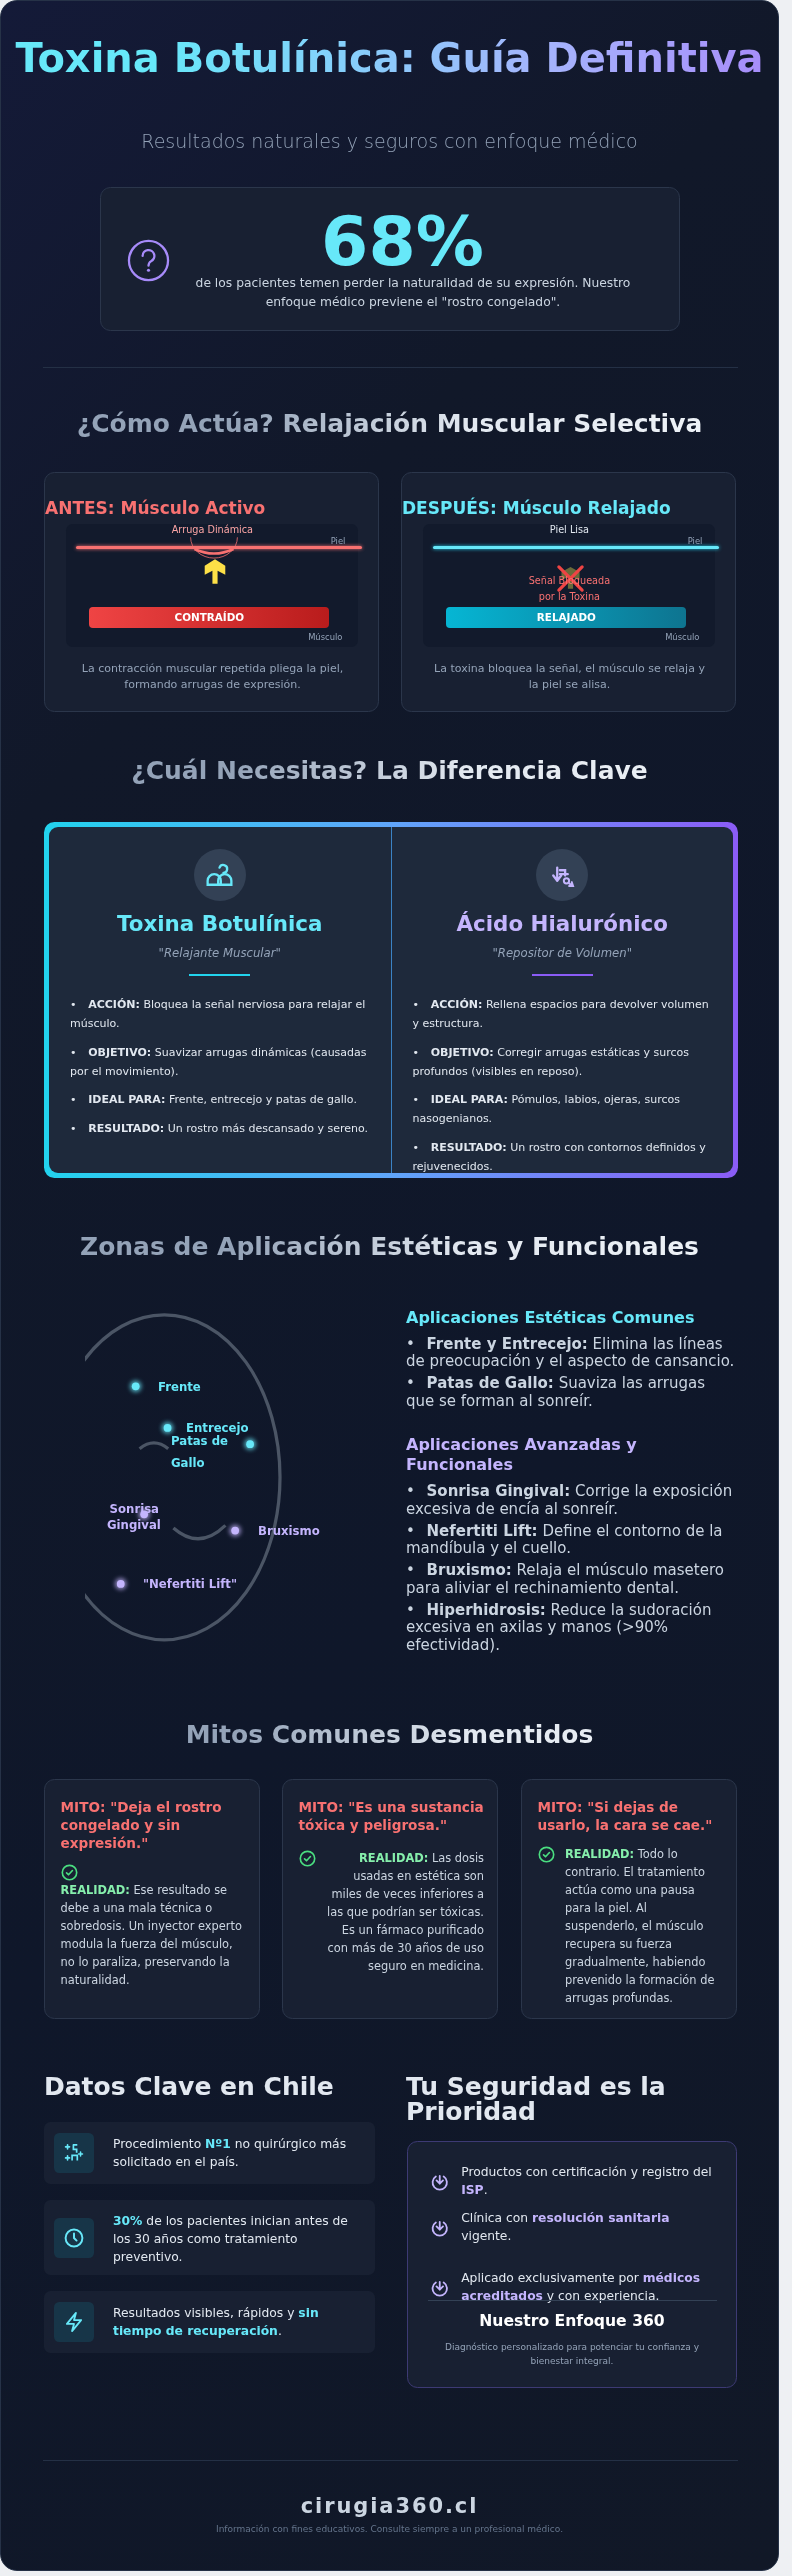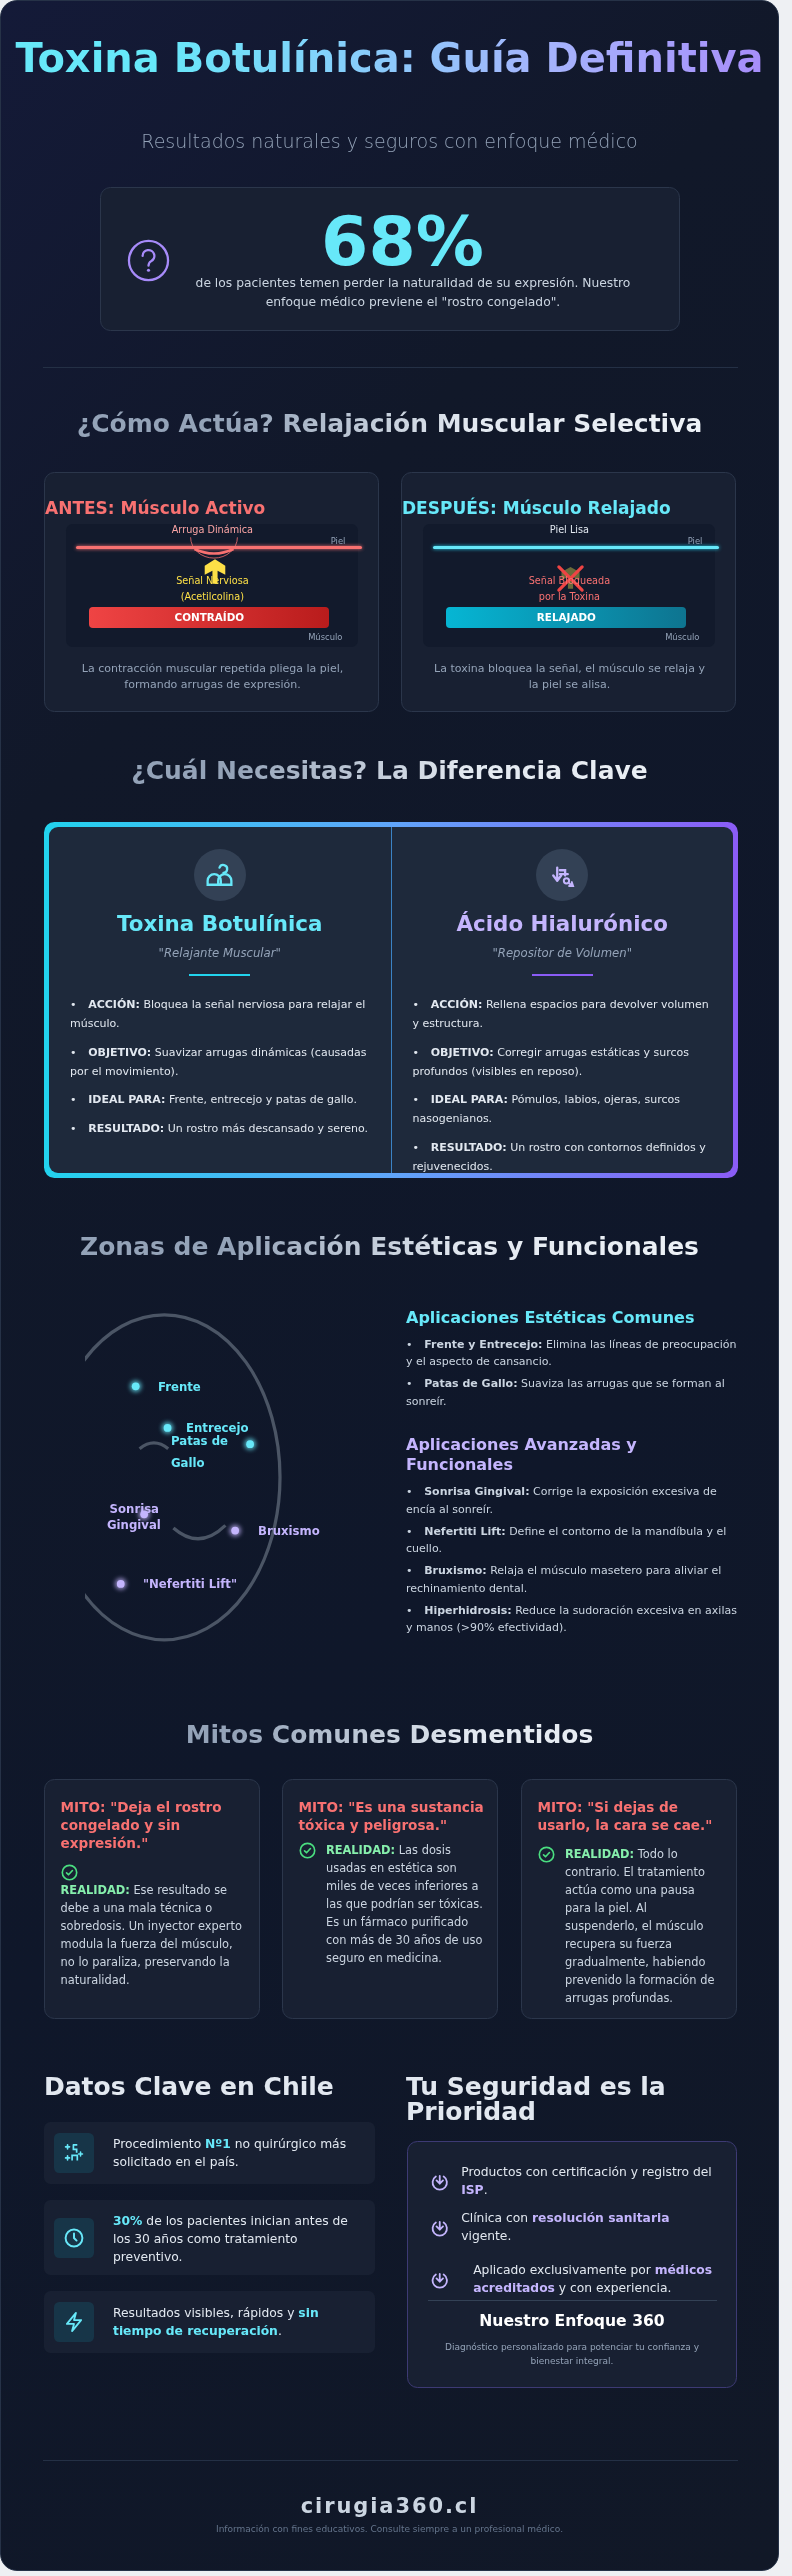--- a/index.html
+++ b/index.html
@@ -52,21 +52,21 @@
   .cmp-rule { position: absolute; top: 147px; left: 50%; margin-left: -30.5px; width: 61px; height: 1.9px; }
   .cmp-list { position: absolute; top: 168px; left: 21px; right: 18px; list-style: none; }
   .cmp-list li { font-size: 11px; line-height: 19px; color: #e2e8f0; margin-bottom: 9.7px; }
   .cmp-list li::before { content: "•"; margin-right: 11.7px; }
   .cmp-list b { font-weight: bold; }
   .face-wrap { position: absolute; top: 1293px; left: 84px; width: 247px; height: 377px; }
   .face-label { position: absolute; font-size: 11.7px; font-weight: bold; }
   .zones { position: absolute; top: 1307px; left: 405px; width: 331px; }
   .zones h3 { font-size: 16px; font-weight: bold; line-height: 20px; margin-bottom: 7.8px; }
   .zones ul { list-style: none; margin-bottom: 25px; }
-  .zones li { font-size: 11px; line-height: 17.5px; color: #cbd5e1; margin-bottom: 4.5px; }
+  .zones li { font-size: 15px; line-height: 17.5px; color: #cbd5e1; margin-bottom: 4.5px; }
   .zones li::before { content: "•"; margin-right: 11.7px; }
   .zones b { color: #cbd5e1; }
   .myth { position: absolute; top: 1778px; width: 216px; height: 240px; background: #182032; border: 0.6px solid #2b364b; border-radius: 10.4px; }
   .myth-title { position: absolute; top: 18px; left: 15.6px; right: 13px; font-size: 13.6px; font-weight: bold; line-height: 18px; color: #f87171; }
   .myth-body { position: absolute; left: 15.6px; right: 13px; display: flex; }
   .myth-check { width: 17px; height: 17px; flex: none; margin-right: 10.4px; margin-top: 1.3px; }
   .myth-text { font-size: 11.4px; line-height: 18px; color: #cbd5e1; }
   .myth-text b { color: #86efac; }
   .h2-left { position: absolute; font-size: 25px; font-weight: bold; color: #e2e8f0; line-height: 25px; }
   .fact { position: absolute; left: 43px; width: 331px; background: #182032; border-radius: 6.5px; }
@@ -109,24 +109,20 @@
       <div class="diag-label-top" style="color:#fca5a5;">Arruga Dinámica</div>
       <div class="skin-line" style="background:#f87171; box-shadow:0 0 3.9px #f87171;"></div>
       <svg style="position:absolute; left:122px; top:11.7px;" width="52" height="23.4" viewBox="0 0 80 36">
         <path d="M4 2 A36 32 0 0 0 76 2" fill="none" stroke="#f87171" stroke-width="1.2"></path>
         <path d="M10 20 Q40 34 70 20" fill="none" stroke="#f87171" stroke-width="4"></path>
       </svg>
       <span class="piel-lbl">Piel</span>
       <svg style="position:absolute; left:136px; top:34px;" width="26" height="27" viewBox="0 0 40 42">
         <path d="M20 2 L36 12 L36 26 L24 20 L24 40 L16 40 L16 20 L4 26 L4 12 Z" fill="#fde047"></path>
       </svg>
-      <div class="signal-txt" style="color:#fde047;">
-        <div>Señal Nerviosa</div>
-        <div>(Acetilcolina)</div>
-      </div>
       <div class="muscle-bar" style="background:linear-gradient(90deg,#ef4444,#b91c1c);">CONTRAÍDO</div>
       <span class="musc-lbl">Músculo</span>
     </div>
     <p class="ba-caption">La contracción muscular repetida pliega la piel, formando arrugas de expresión.</p>
   </div>
 
   <div class="ba-card" style="left:400px;">
     <div class="ba-title" style="color:#67e8f9;">DESPUÉS: Músculo Relajado</div>
     <div class="ba-diagram">
       <div class="diag-label-top" style="color:#e2e8f0;">Piel Lisa</div>
@@ -430,21 +426,21 @@
     <div class="myth-body" style="top:83px;flex-direction:column;">
       <svg class="myth-check" viewBox="0 0 26 26">
           <circle cx="13" cy="13" r="11" fill="none" stroke="#4ade80" stroke-width="2.5"></circle>
           <path d="M8.5 13.5 L11.5 16.5 L17.5 10" fill="none" stroke="#4ade80" stroke-width="2.5" stroke-linecap="round" stroke-linejoin="round"></path>
         </svg>
       <div class="myth-text"><b>REALIDAD:</b> <span>Ese resultado se debe a una mala técnica o sobredosis. Un inyector experto modula la fuerza del músculo, no lo paraliza, preservando la naturalidad.</span></div>
     </div>
   </div>
   <div class="myth" style="left:281px;">
     <div class="myth-title">MITO: "Es una sustancia tóxica y peligrosa."</div>
-    <div class="myth-body" style="top:61px;">
+    <div class="myth-body" style="top:69px;text-align:right;">
       <svg class="myth-check" viewBox="0 0 26 26">
           <circle cx="13" cy="13" r="11" fill="none" stroke="#4ade80" stroke-width="2.5"></circle>
           <path d="M8.5 13.5 L11.5 16.5 L17.5 10" fill="none" stroke="#4ade80" stroke-width="2.5" stroke-linecap="round" stroke-linejoin="round"></path>
         </svg>
       <div class="myth-text"><b>REALIDAD:</b> <span>Las dosis usadas en estética son miles de veces inferiores a las que podrían ser tóxicas. Es un fármaco purificado con más de 30 años de uso seguro en medicina.</span></div>
     </div>
   </div>
   <div class="myth" style="left:520px;">
     <div class="myth-title">MITO: "Si dejas de usarlo, la cara se cae."</div>
     <div class="myth-body" style="top:65px;">
@@ -497,21 +493,21 @@
         </svg>
       <div class="safe-text"><span>Productos con certificación y registro del </span><b>ISP</b><span>.</span></div>
     </div>
     <div class="safe-item" style="top:68px;">
       <svg class="safe-icon" viewBox="0 0 30 30">
           <path d="M9 7 A11 11 0 1 0 21 7" fill="none" stroke="#c4b5fd" stroke-width="2.8" stroke-linecap="round"></path>
           <path d="M15 6 V18 M10 13 L15 18 L20 13" fill="none" stroke="#c4b5fd" stroke-width="2.8" stroke-linecap="round" stroke-linejoin="round"></path>
         </svg>
       <div class="safe-text"><span>Clínica con </span><b>resolución sanitaria</b><span> vigente.</span></div>
     </div>
-    <div class="safe-item" style="top:120px;gap:12px;">
+    <div class="safe-item" style="top:128px;">
       <svg class="safe-icon" viewBox="0 0 30 30">
           <path d="M9 7 A11 11 0 1 0 21 7" fill="none" stroke="#c4b5fd" stroke-width="2.8" stroke-linecap="round"></path>
           <path d="M15 6 V18 M10 13 L15 18 L20 13" fill="none" stroke="#c4b5fd" stroke-width="2.8" stroke-linecap="round" stroke-linejoin="round"></path>
         </svg>
       <div class="safe-text"><span>Aplicado exclusivamente por </span><b>médicos acreditados</b><span> y con experiencia.</span></div>
     </div>
     <div style="position:absolute; top:158px; left:19.5px; right:19.5px; height:0.6px; background:#334155;"></div>
     <div style="position:absolute; top:170px; left:0; width:100%; text-align:center; font-size:15.6px; font-weight:bold; color:#fff;">Nuestro Enfoque 360</div>
     <div style="position:absolute; top:198px; left:26px; right:26px; text-align:center; font-size:9px; line-height:14.3px; color:#94a3b8;">Diagnóstico personalizado para potenciar tu confianza y bienestar integral.</div>
   </div>

